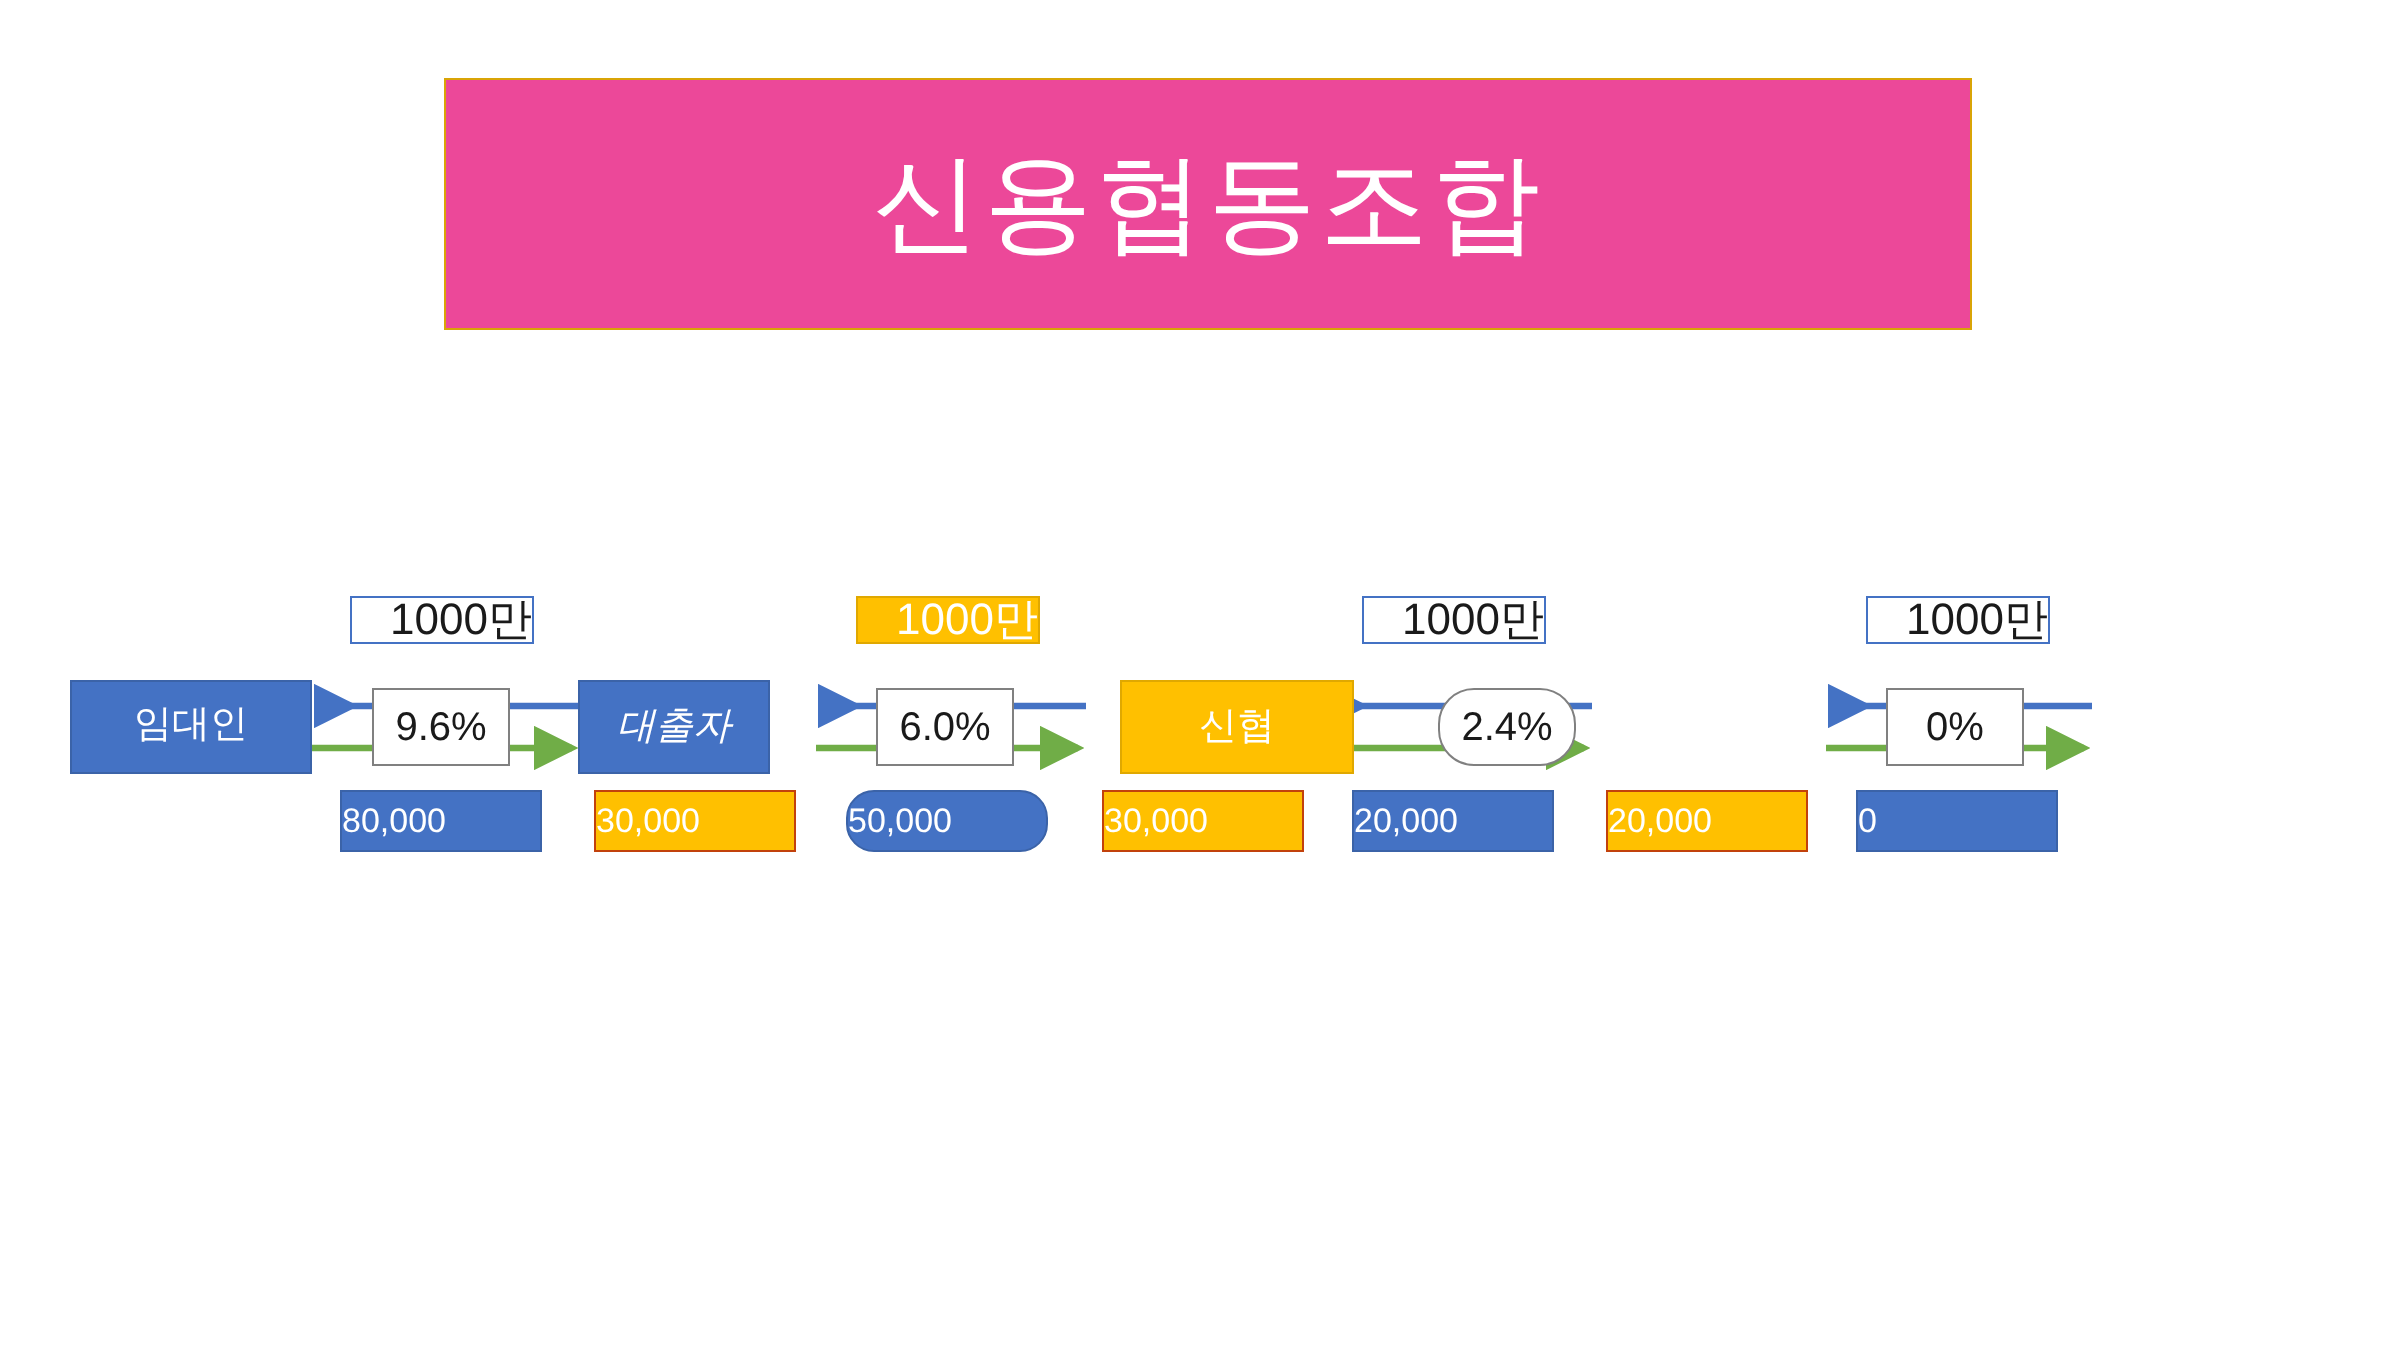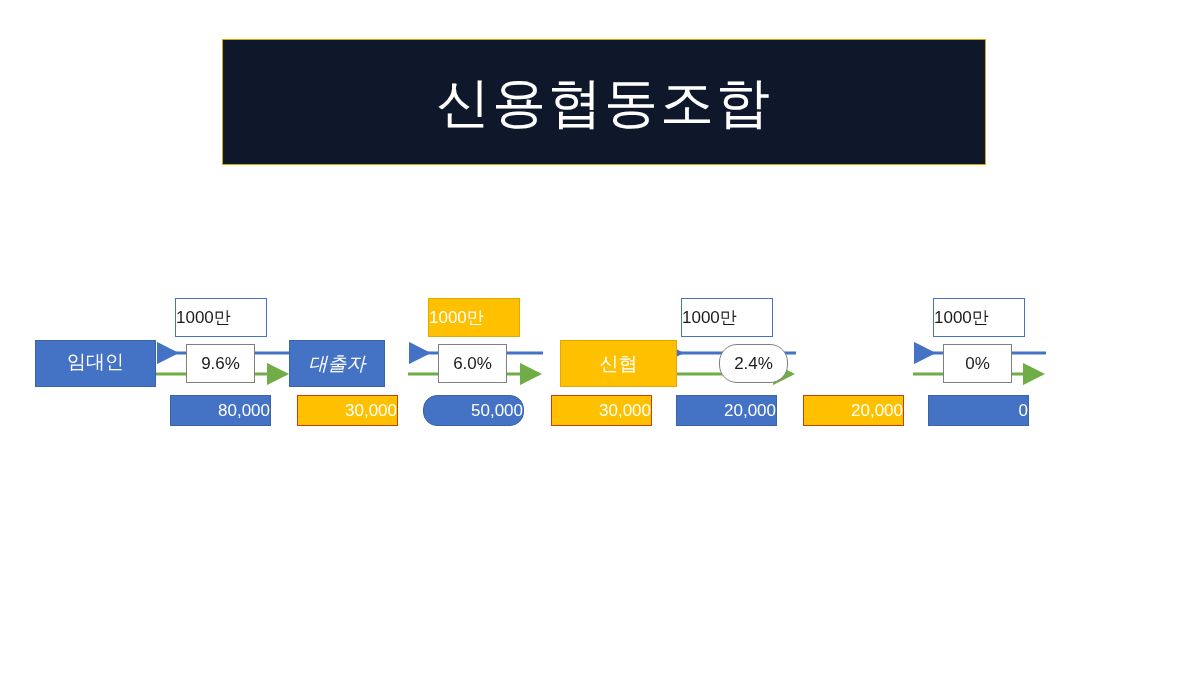--- a/index.html
+++ b/index.html
@@ -21,21 +21,21 @@
     height: 675px;
   }
 
   
   .title-banner {
     position: absolute;
     left: 222px;
     top: 39px;
     width: 764px;
     height: 126px;
-    background: #0f172a;
+    background: #ec4899;
     border: 1px solid #D9A406;
     box-sizing: border-box;
     display: flex;
     align-items: center;
     justify-content: center;
   }
   .title-text {
     color: #FFFFFF;
     font-size: 54px;
     font-weight: 400;
@@ -83,37 +83,37 @@
     top: 344px;
     width: 69px;
     height: 39px;
     background: #FFFFFF;
     border: 1.5px solid #808080;
     box-sizing: border-box;
     display: flex;
     align-items: center;
     justify-content: center;
     color: #1a1a1a;
-    font-size: 17px;
+    font-size: 20px;
     line-height: 1;
     white-space: nowrap;
     z-index: 8;
   }
 
   
   .principal {
     position: absolute;
     top: 298px;
     width: 92px;
-    height: 39px;
-    box-sizing: border-box;
-    display: flex;
-    align-items: center;
-    justify-content: flex-start;
-    font-size: 17px;
+    height: 24px;
+    box-sizing: border-box;
+    display: flex;
+    align-items: center;
+    justify-content: flex-end;
+    font-size: 22px;
     line-height: 1;
     white-space: nowrap;
     z-index: 6;
   }
   .principal.white {
     background: #FFFFFF;
     border: 1.5px solid #4472C4;
     color: #1a1a1a;
   }
   .principal.orange {
@@ -124,21 +124,21 @@
 
   
   .amount {
     position: absolute;
     top: 395px;
     width: 101px;
     height: 31px;
     box-sizing: border-box;
     display: flex;
     align-items: center;
-    justify-content: flex-end;
+    justify-content: flex-start;
     color: #FFFFFF;
     font-size: 17px;
     line-height: 1;
     white-space: nowrap;
     z-index: 6;
   }
   .amount.blue {
     background: #4472C4;
     border: 1px solid #3B63A8;
   }

